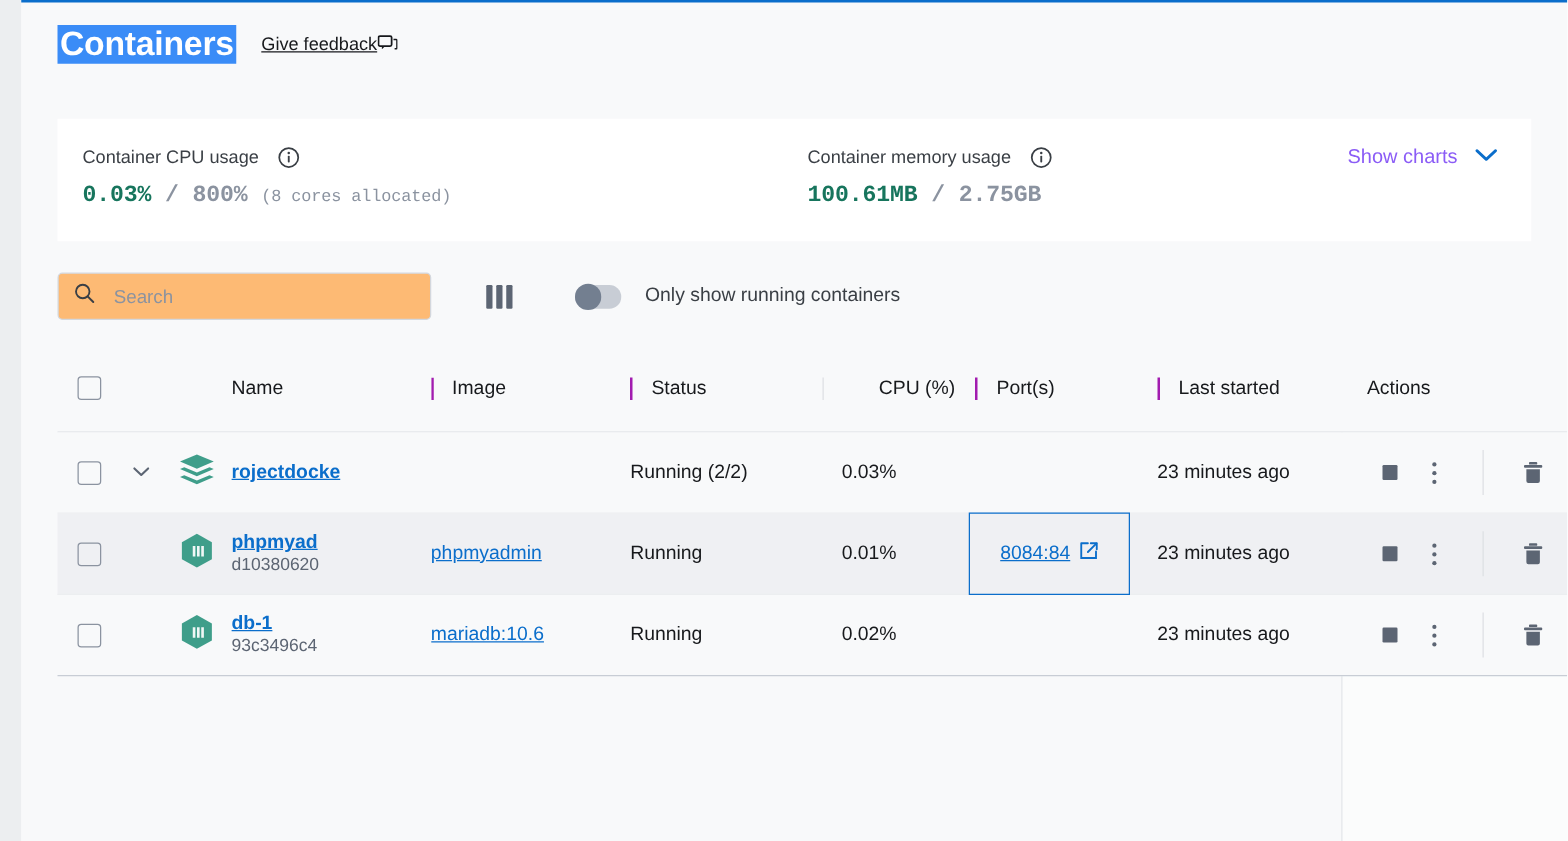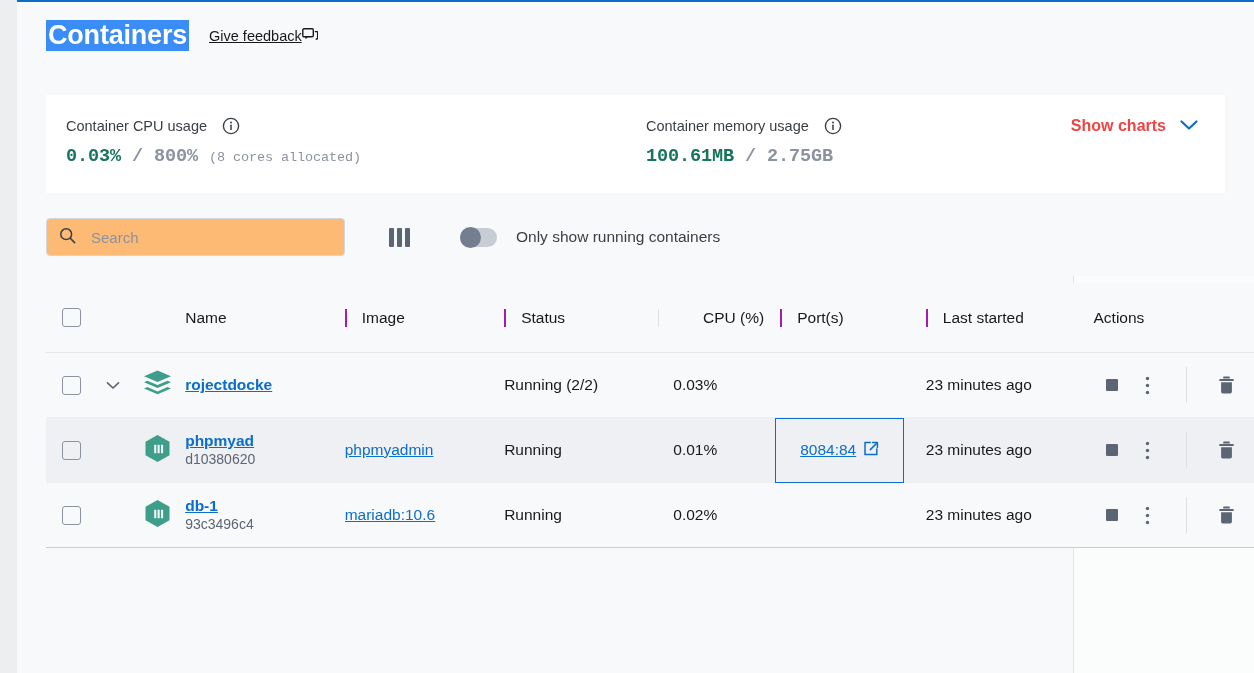--- a/index.html
+++ b/index.html
@@ -70,21 +70,21 @@
     margin-top: 11px;
     font-size: 18.5px; font-weight: bold; color: #8b93a0;
     letter-spacing: -0.1px;
     font-family: Liberation Mono, monospace;
   }
   .stat-value .used { color: #17755d; }
   .stat-value .note { font-size: 13.5px; font-weight: normal; color: #8b93a0; }
   .show-charts {
     margin-left: auto; margin-right: 26px; margin-top: 22px;
     display: flex; gap: 13px;
-    color: #ef4444; font-size: 16px; font-weight: bold;
+    color: #8b5cf6; font-size: 16px; font-weight: normal;
     cursor: pointer;
   }
 
   
   .toolbar {
     position: absolute; left: 29px; top: 216px;
     display: flex; align-items: center;
   }
   .search-box {
     width: 299px; height: 38px;
@@ -114,21 +114,21 @@
   }
   .toggle .knob {
     position: absolute; left: 0px; top: -1px;
     width: 21px; height: 21px; border-radius: 50%;
     background: #737f90;
   }
   .toggle-label { font-size: 15.5px; color: #3a3f45; text-align: center; }
 
   
   .table {
-    position: absolute; left: 29px; top: 281px;
+    position: absolute; left: 29px; top: 274px;
     width: 1208px;
   }
   .t-row {
     display: flex; align-items: center;
     height: 65px;
     border-bottom: 1px solid #eceef0;
     background: #f8f9fa;
   }
   .t-head {
     height: 70px;

